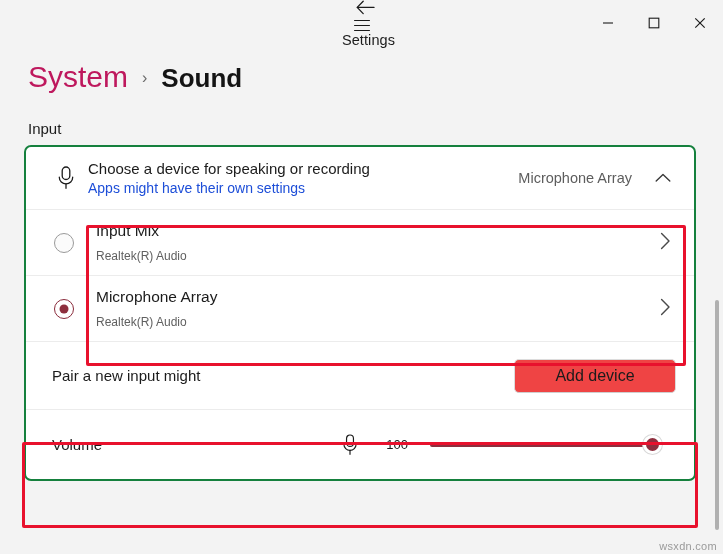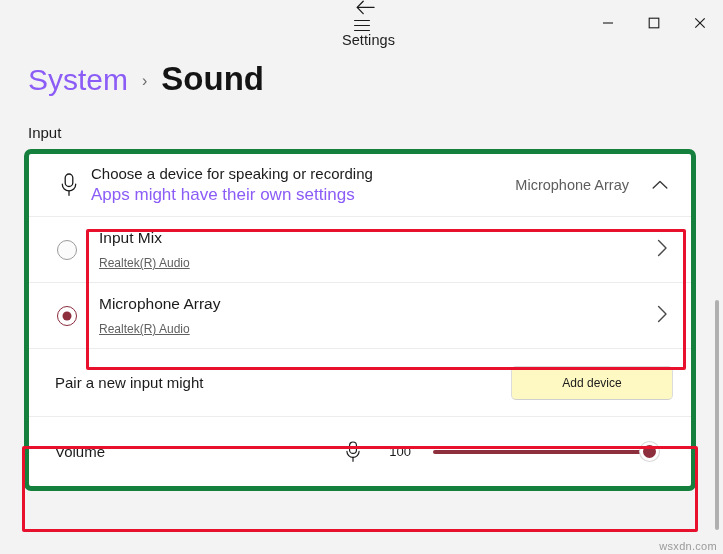--- a/index.html
+++ b/index.html
@@ -78,50 +78,50 @@
 
   
   .breadcrumb {
     display: flex;
     align-items: baseline;
     padding: 12px 0 0 28px;
     gap: 14px;
   }
   .bc-system {
     font-size: 30px;
-    color: #8b5cf6;
+    color: #be185d;
     font-weight: 400;
   }
   .bc-chev {
     font-size: 16px;
     color: #6a6a6a;
     position: relative;
     top: -4px;
   }
   .bc-current {
-    font-size: 33px;
+    font-size: 26px;
     color: #141414;
     font-weight: 600;
   }
 
   .section-title {
     margin: 26px 0 8px 28px;
     font-size: 15px;
     color: #1b1b1b;
   }
 
   
   .content {
     position: relative;
     margin-left: 24px;
     width: 672px;
   }
   .card {
     background: #ffffff;
-    border: 5px solid #15803d;
+    border: 2px solid #15803d;
     border-radius: 7px;
     overflow: hidden;
   }
 
   .row {
     display: flex;
     align-items: center;
     padding: 0 18px;
     min-height: 62px;
     box-sizing: border-box;
@@ -132,22 +132,22 @@
     display: flex;
     justify-content: center;
     flex: 0 0 44px;
   }
   .row-texts { flex: 1 1 auto; }
   .row-title {
     font-size: 15px;
     color: #1b1b1b;
   }
   .row-sub {
-    font-size: 17px;
-    color: #8b5cf6;
+    font-size: 14px;
+    color: #1d4ed8;
     margin-top: 3px;
   }
   .row-value {
     font-size: 14.5px;
     color: #5d5d5d;
     margin-right: 18px;
   }
   .chev-expand {
     width: 26px;
     display: flex;
@@ -185,45 +185,45 @@
     width: 9px;
     height: 9px;
     background: #8e2f3e;
     border-radius: 50%;
     left: 50%;
     top: 50%;
     transform: translate(-50%,-50%);
   }
   .device-texts { flex: 1 1 auto; }
   .device-title { font-size: 15.5px; color: #1b1b1b; }
-  .device-sub { font-size: 12px; color: #606060; margin-top: 9px; text-decoration: underline; }
+  .device-sub { font-size: 12px; color: #606060; margin-top: 9px; }
   .chev-right {
     width: 22px;
     display: flex;
     align-items: center;
     justify-content: center;
   }
 
   
   .pair-row {
     display: flex;
     align-items: center;
     padding: 0 18px 0 26px;
     height: 68px;
     box-sizing: border-box;
   }
   .pair-label { flex: 1 1 auto; font-size: 15px; color: #1b1b1b; }
   .add-btn {
-    background: #fef9c3;
+    background: #ef4444;
     border: 1px solid #dcdcdc;
     border-bottom-color: #cfcfcf;
     border-radius: 5px;
     height: 34px;
     min-width: 162px;
-    font-size: 12px;
+    font-size: 16px;
     color: #1b1b1b;
     font-family: "Liberation Sans", sans-serif;
     cursor: default;
   }
 
   
   .volume-row {
     display: flex;
     align-items: center;
     padding: 0 18px 0 26px;

